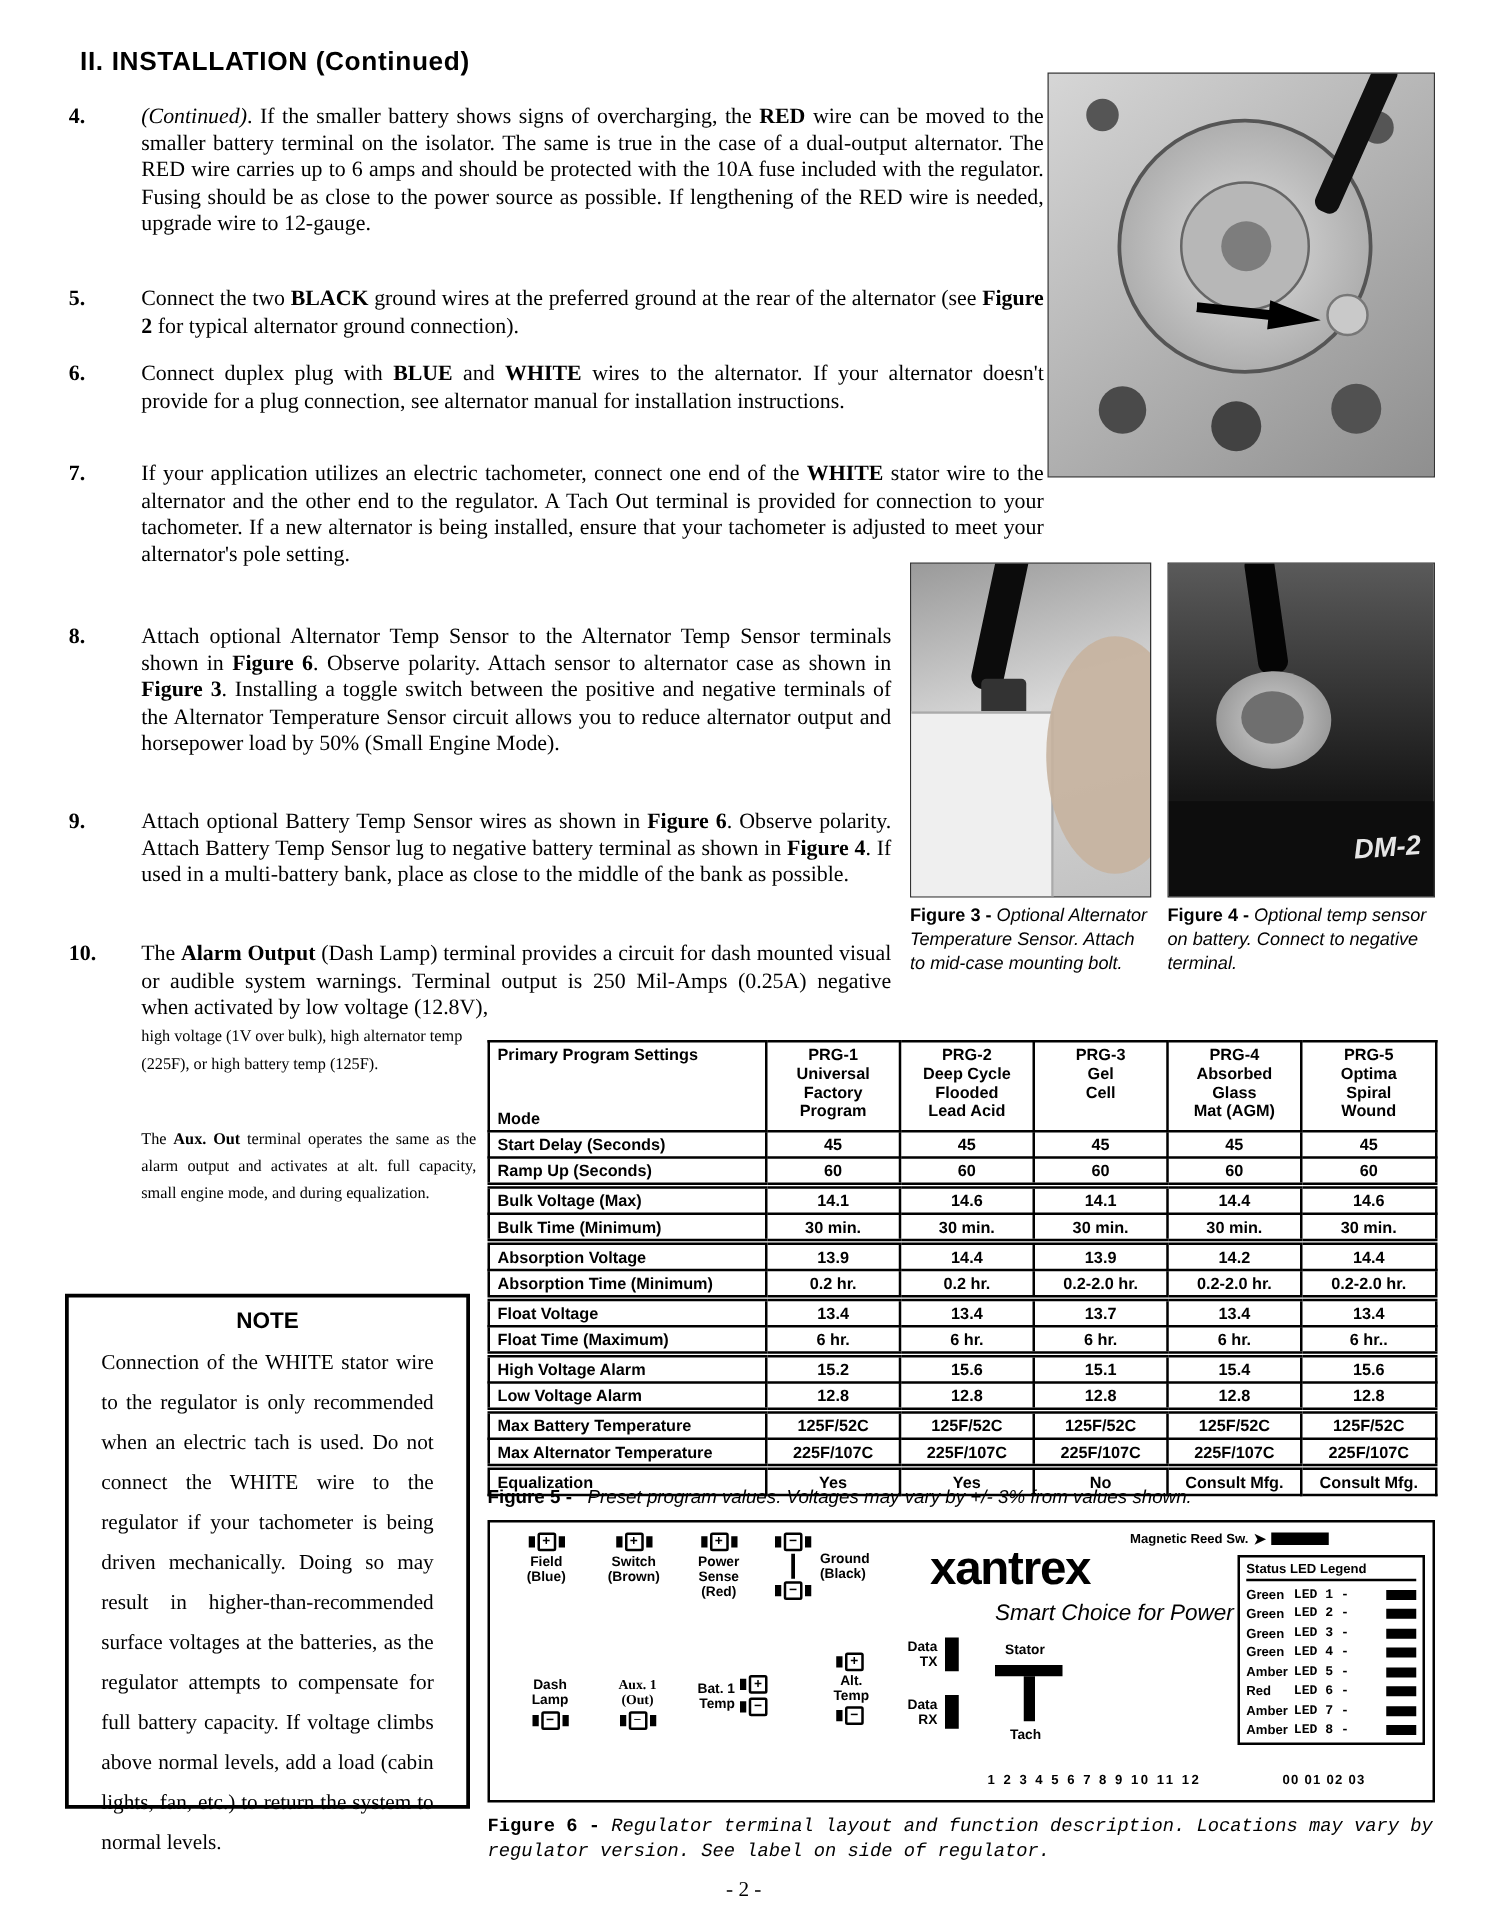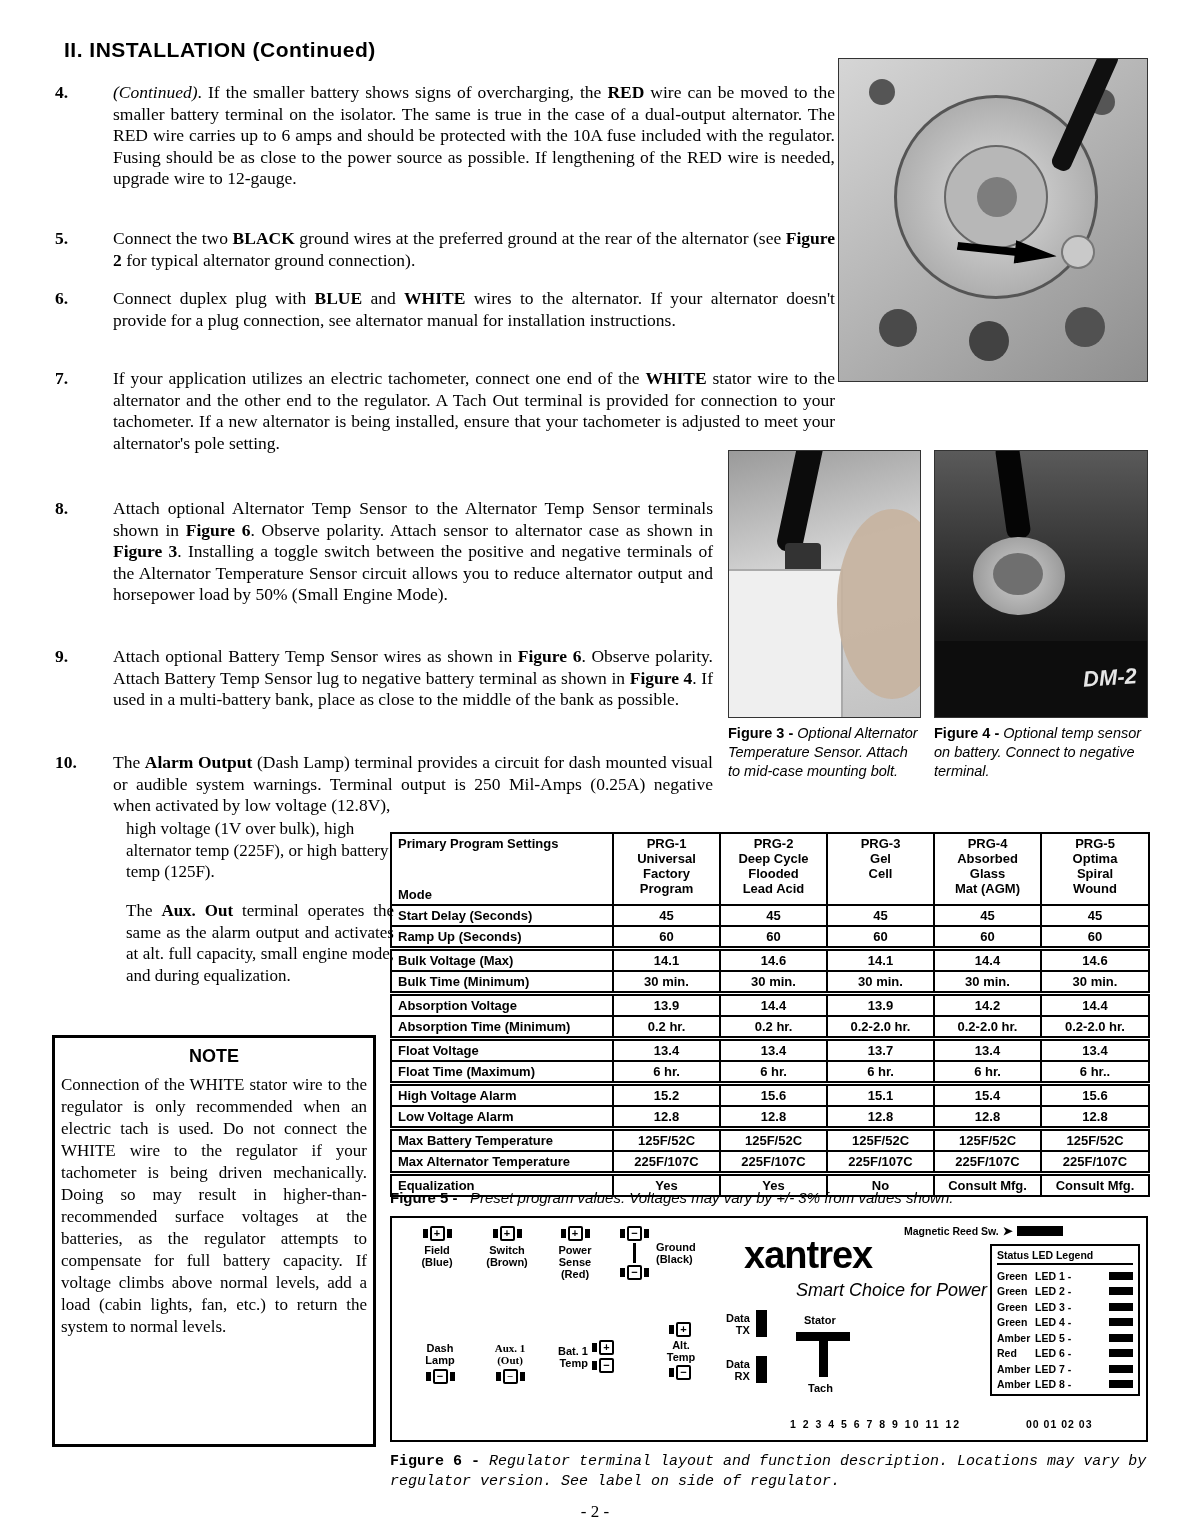--- a/index.html
+++ b/index.html
@@ -8,27 +8,27 @@
   .page { position:relative; width:1190px; height:1540px; overflow:hidden; background:#fff; }
 
   .h-title { position:absolute; left:52px; top:38px; font-family:"Liberation Sans", sans-serif;
              font-weight:bold; font-size:21px; letter-spacing:0.5px;margin-left:12px; }
 
   .item { position:absolute; display:flex; font-size:17.5px; line-height:21.5px; }
   .item .num { width:58px; font-weight:bold; flex:none; }
   .item .txt { flex:1; text-align:justify; }
   .wide { left:55px; width:780px; }
   .mid  { left:55px; width:658px; }
-  .narrow-block { position:absolute; left:113px; width:268px; font-size:17px; line-height:21.5px; text-align:justify;margin-left:13px; }
+  .narrow-block { position:absolute; left:113px; width:268px; font-size:13px; line-height:21.5px; text-align:justify; }
 
   .note-box { position:absolute; left:52px; top:1035px; width:324px; height:412px;
-              border:3px solid #000; padding:8px 6px; }
+              border:3px solid #000; padding:8px 26px; }
   .note-title { text-align:center; font-family:"Liberation Sans", sans-serif; font-weight:bold;
                 font-size:18px; margin-bottom:7px; }
-  .note-body { font-size:17px; line-height:22px; text-align:justify; }
+  .note-body { font-size:17px; line-height:32px; text-align:justify; }
 
   .photo { position:absolute; border:1px solid #333; overflow:hidden; }
   .ph { position:absolute; }
 
   .caption { position:absolute; font-family:"Liberation Sans", sans-serif; font-size:14.5px; line-height:1.32; }
   .cap-label { font-weight:bold; }
   .cap-text { font-style:italic; }
   .bigcap { font-size:15px; }
 
   table.prog-table { position:absolute; left:390px; top:832px; width:758px; border-collapse:collapse;
@@ -50,21 +50,21 @@
   .conn .midp { min-width:15px; height:15px; border:2px solid #000; background:#fff; color:#000;
                font-size:11px; line-height:11px; text-align:center; margin:0 2px; padding:0 1px;
                font-weight:bold; border-radius:2px; }
   .vline { width:3px; height:20px; background:#000; display:block; }
   .bar { background:#000; display:inline-block; }
 
   .legend { border:2px solid #000; padding:3px 5px 2px 5px; background:#fff; }
   .legend-title { font-size:10.5px; border-bottom:2px solid #000; padding-bottom:2px; margin-bottom:3px; }
   .led-row { display:flex; align-items:center; height:15.5px; font-size:10.5px; }
   .led-color { width:38px; }
-  .led-label { width:46px; }
+  .led-label { width:46px;font-family:Liberation Mono, monospace; }
   .led-bar { width:24px; height:8px; background:#000; margin-left:auto; }
 
   .brand { font-family:"Liberation Sans", sans-serif; font-weight:bold; font-size:38px; letter-spacing:-1px; }
   .tagline { font-style:italic; font-weight:400; font-size:18px;text-align:right; }
 
   .page-num { position:absolute; left:0; right:0; top:1502px; text-align:center; font-size:17px; }
 
   .arrow-right { clip-path: polygon(0 36%, 58% 36%, 58% 8%, 100% 50%, 58% 92%, 58% 64%, 0 64%); background:#000; }
 </style>
 </head>

